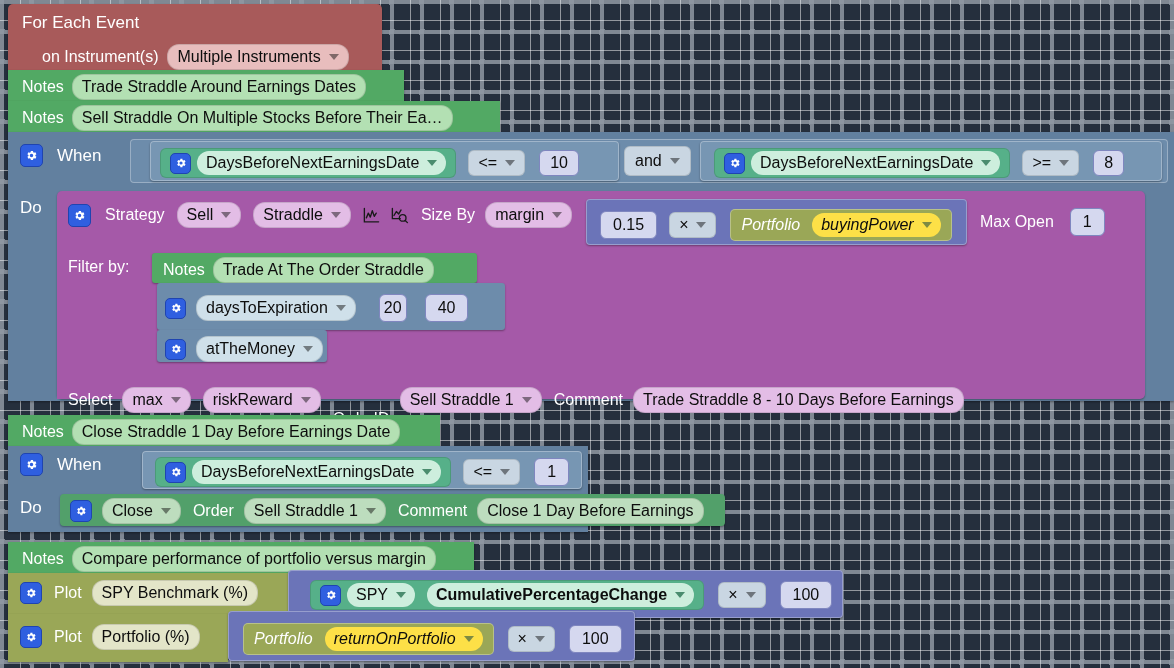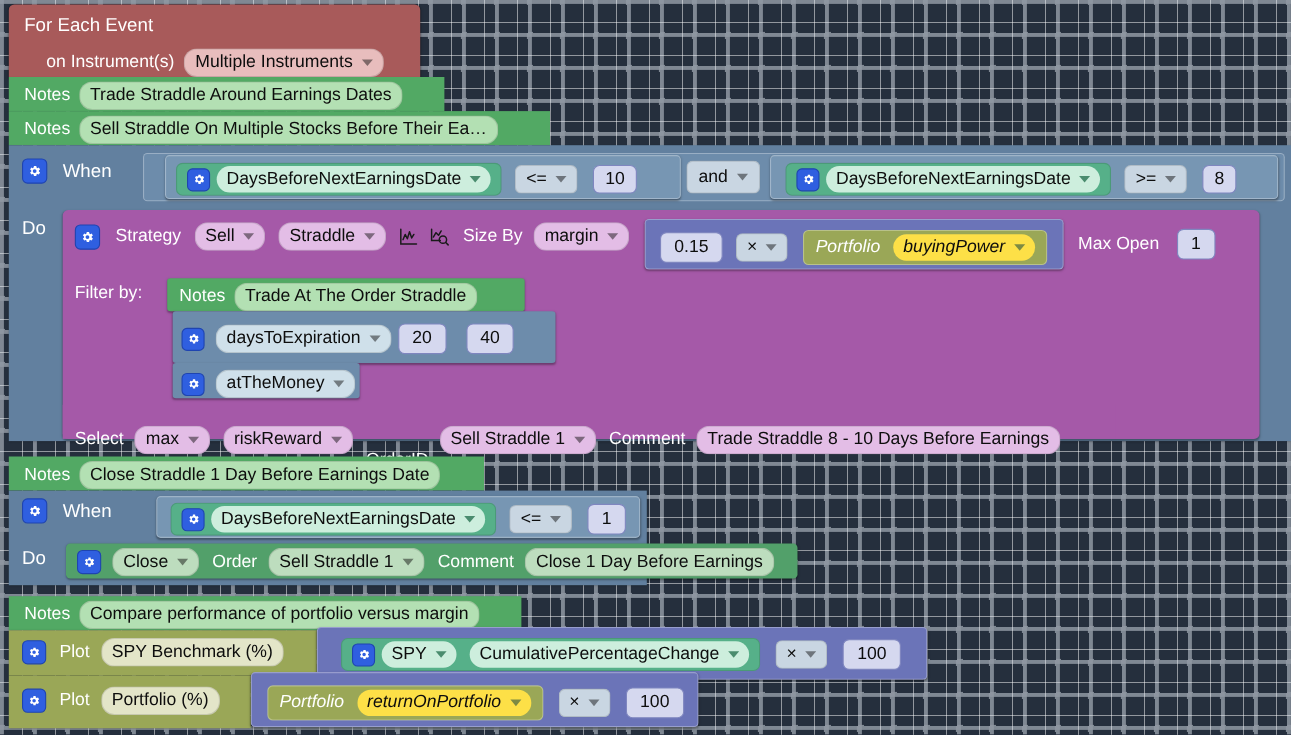--- a/index.html
+++ b/index.html
@@ -266,21 +266,21 @@
   <div class="blk row" style="left:165px;top:294px;">
     <span class="gear" style="width:19px;height:19px;">
       <svg width="12" height="12" viewBox="0 0 24 24" fill="#fff">
           <path d="M19.1 12.9a7.1 7.1 0 000-1.8l2-1.6-2-3.4-2.4 1a7.2 7.2 0 00-1.6-.9l-.3-2.6H10.8l-.4 2.6c-.5.2-1.1.5-1.6.9l-2.4-1-2 3.4 2 1.6a7.1 7.1 0 000 1.8l-2 1.6 2 3.4 2.4-1c.5.4 1 .7 1.6.9l.4 2.6h4l.3-2.6c.6-.2 1.1-.5 1.6-.9l2.4 1 2-3.4-2-1.6zM12 15.2A3.2 3.2 0 1115.2 12 3.2 3.2 0 0112 15.2z"></path>
         </svg>
     </span>
     <span class="fld" style="background:#cfe0ea;margin-left:10px;">
       <span>daysToExpiration</span>
       <i class="caret"></i>
     </span>
-    <span class="fld num" style="margin-left:6px;padding:2px 12px;">
+    <span class="fld num" style="margin-left:23px;padding:2px 4px;">
       <span>20</span>
     </span>
     <span class="fld num" style="margin-left:18px;padding:2px 12px;">
       <span>40</span>
     </span>
   </div>
 
   <div class="blk c-filter shadow" style="left:157px;top:330px;width:170px;height:32px;border-radius:3px;"></div>
   <div class="blk row" style="left:165px;top:336px;">
     <span class="gear" style="width:19px;height:19px;">
@@ -406,21 +406,21 @@
     <span class="fld c-indicator" style="padding:2px 9px;border-radius:6px;">
       <span class="gear" style="width:19px;height:19px;">
         <svg width="12" height="12" viewBox="0 0 24 24" fill="#fff">
             <path d="M19.1 12.9a7.1 7.1 0 000-1.8l2-1.6-2-3.4-2.4 1a7.2 7.2 0 00-1.6-.9l-.3-2.6H10.8l-.4 2.6c-.5.2-1.1.5-1.6.9l-2.4-1-2 3.4 2 1.6a7.1 7.1 0 000 1.8l-2 1.6 2 3.4 2.4-1c.5.4 1 .7 1.6.9l.4 2.6h4l.3-2.6c.6-.2 1.1-.5 1.6-.9l2.4 1 2-3.4-2-1.6zM12 15.2A3.2 3.2 0 1115.2 12 3.2 3.2 0 0112 15.2z"></path>
           </svg>
       </span>
       <span class="fld c-indicatorfld" style="border:none;">
         <span>SPY</span>
         <i class="caret" style="border-top-color:#4a8c6e;"></i>
       </span>
-      <span class="fld c-indicatorfld" style="border:none;margin-left:6px;">
+      <span class="fld c-indicatorfld" style="border:none;margin-left:6px;font-weight:bold;">
         <span>CumulativePercentageChange</span>
         <i class="caret" style="border-top-color:#4a8c6e;"></i>
       </span>
     </span>
     <span class="fld" style="background:#c9d6e2;margin-left:14px;border-radius:6px;">
       <span>×</span>
       <i class="caret"></i>
     </span>
     <span class="fld num" style="margin-left:14px;padding:2px 12px;">
       <span>100</span>

